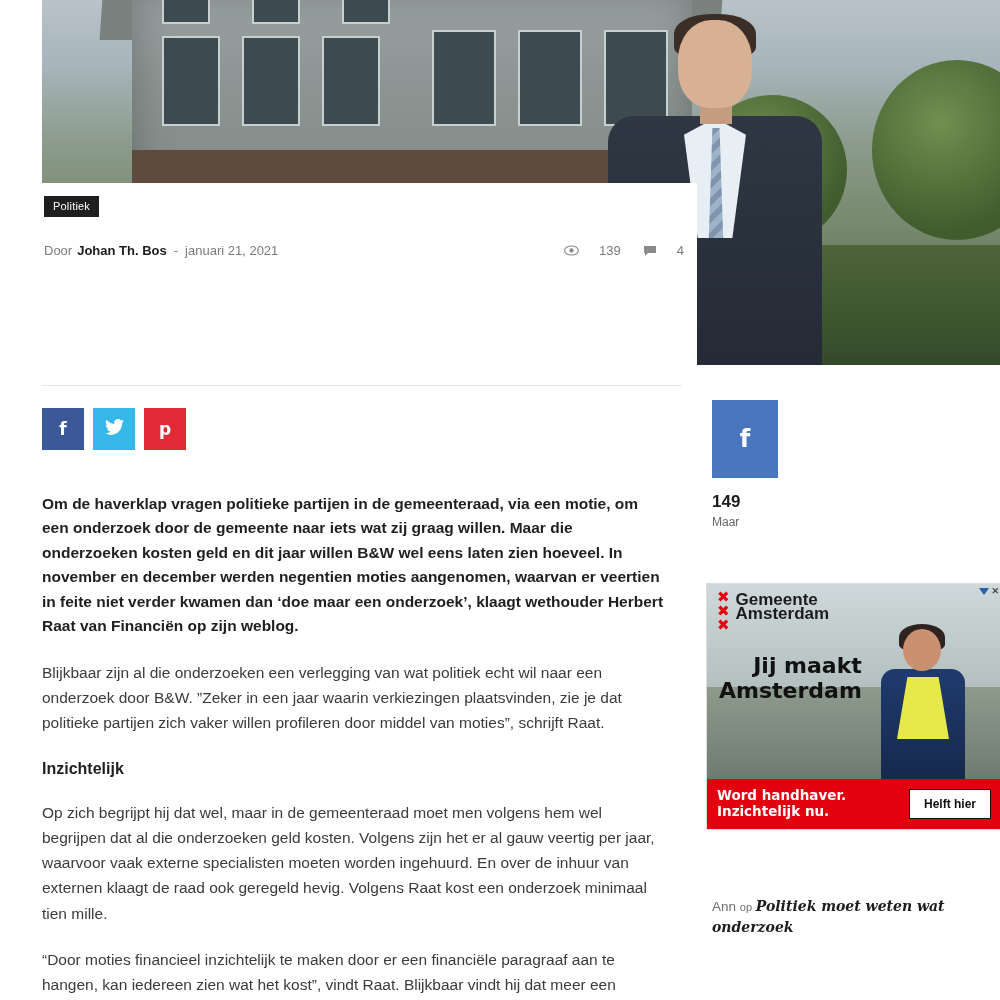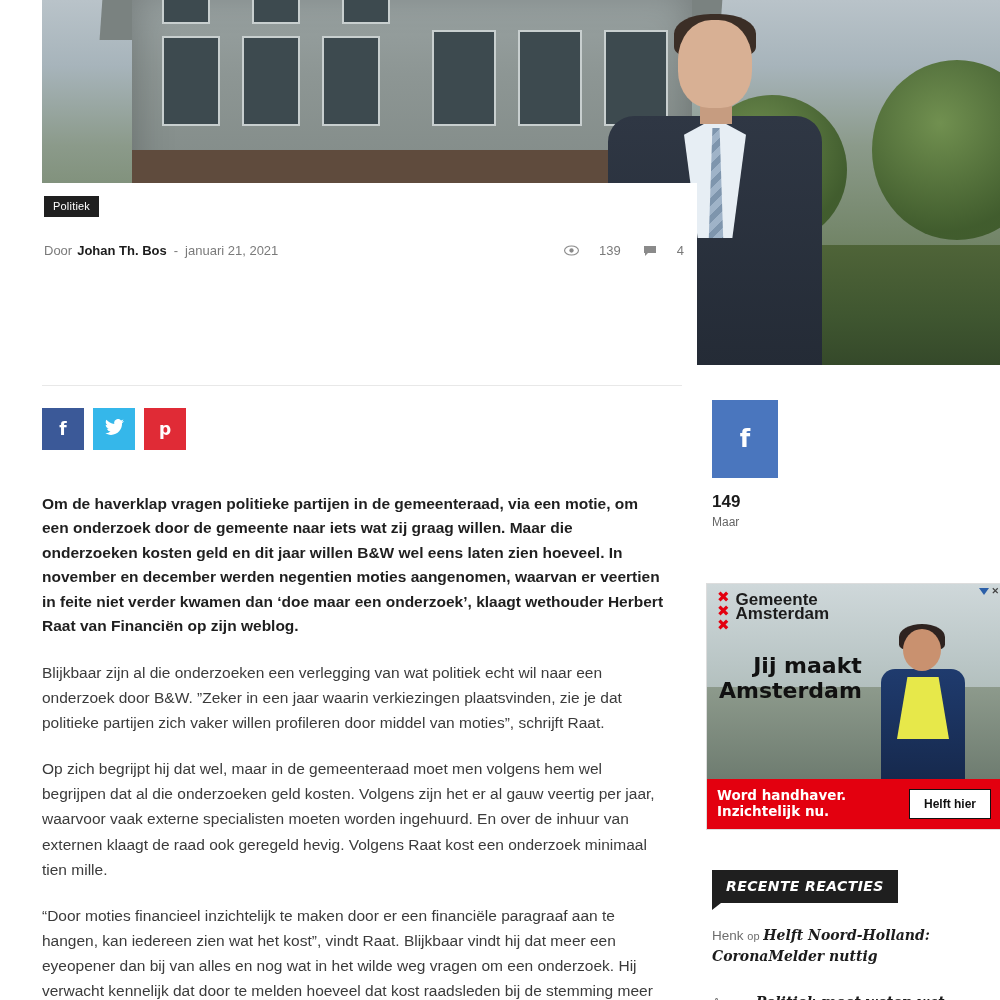--- a/index.html
+++ b/index.html
@@ -516,20 +516,21 @@
     </span>
   </a>
   <a class="sh-pi">
     <span class="sh-glyph">p</span>
   </a>
 </div>
 
 <div class="body">
   <p class="lead">Om de haverklap vragen politieke partijen in de gemeenteraad, via een motie, om een onderzoek door de gemeente naar iets wat zij graag willen. Maar die onderzoeken kosten geld en dit jaar willen B&amp;W wel eens laten zien hoeveel. In november en december werden negentien moties aangenomen, waarvan er veertien in feite niet verder kwamen dan ‘doe maar een onderzoek’,  klaagt wethouder Herbert Raat van Financiën op zijn weblog.</p>
   <p>Blijkbaar zijn al die onderzoeken een verlegging van wat politiek echt wil naar een onderzoek door B&amp;W. ”Zeker in een jaar waarin verkiezingen plaatsvinden, zie je dat politieke partijen zich vaker willen profileren door middel van moties”, schrijft Raat.</p>
+  <h3>Inzichtelijk</h3>
   <p>Op zich begrijpt hij dat wel, maar in de gemeenteraad moet men volgens hem wel begrijpen dat al die onderzoeken geld kosten. Volgens zijn het er al gauw veertig per jaar, waarvoor vaak externe specialisten moeten worden ingehuurd. En over de inhuur van externen klaagt de raad ook geregeld hevig. Volgens Raat kost een onderzoek minimaal tien mille.</p>
   <p>“Door moties financieel inzichtelijk te maken door er een financiële paragraaf aan te hangen, kan iedereen zien wat het kost”, vindt Raat. Blijkbaar vindt hij dat meer een eyeopener dan bij van alles en nog wat in het wilde weg vragen om een onderzoek. Hij verwacht kennelijk dat door te melden hoeveel dat kost raadsleden bij de stemming meer overwogen ‘ja’ of ‘nee’ zeggen.</p>
 </div>
 
 <div class="sidebar">
   <div class="fb-box">
     <span>f</span>
   </div>
   <div class="fan-count">149</div>
   <div class="fan-label">Maar</div>
@@ -567,27 +568,20 @@
   <div class="ad-bar">
     <div class="ad-bar-text">
       <div>Word handhaver.</div>
       <div>Inzichtelijk nu.</div>
     </div>
     <div class="ad-cta">Helft hier</div>
   </div>
 </div>
 
 <div class="recent">
-  <div class="recent-head">RECENTE REACTIES</div>
-
-  <div class="comment">
-    <span class="who">Henk</span>
-    <span class="on">op</span>
-    <span class="lnk">Helft Noord-Holland:</span>
-    <div class="lnk">CoronaMelder nuttig</div>
-  </div>
+
 
   <div class="comment second">
     <span class="who">Ann</span>
     <span class="on">op</span>
     <span class="lnk">Politiek moet weten wat onderzoek</span>
   </div>
 </div>
 
 </body></html>

